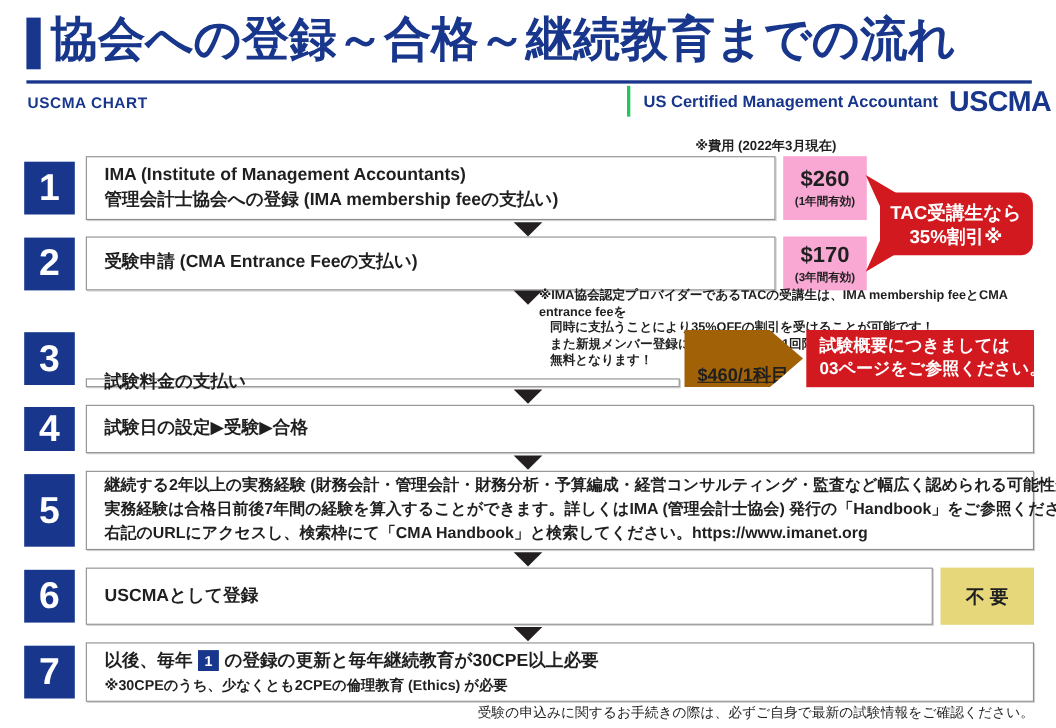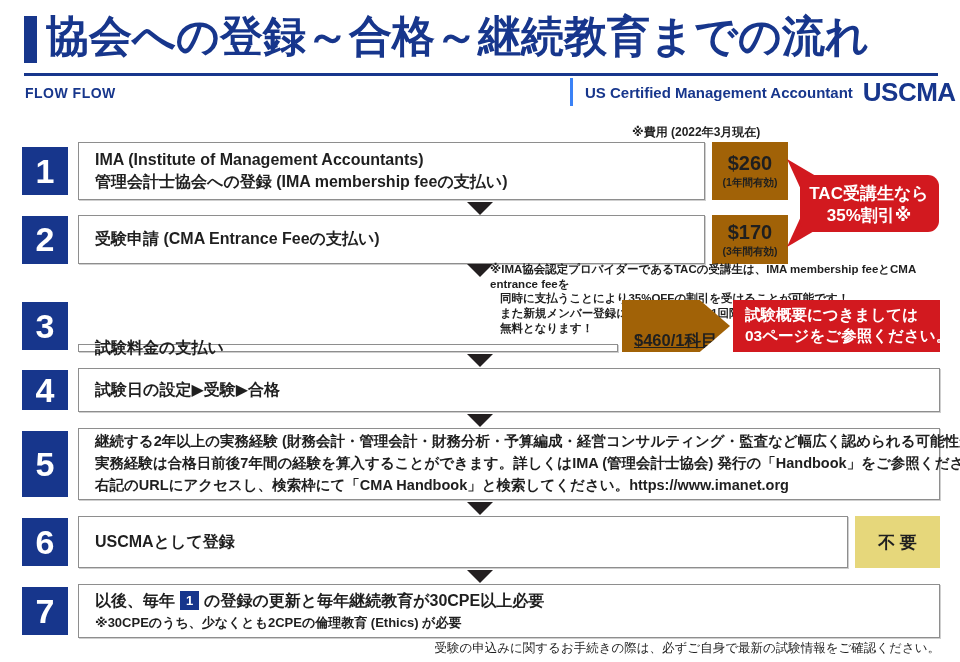--- a/index.html
+++ b/index.html
@@ -7,21 +7,21 @@
         font-family:"Liberation Sans","DejaVu Sans",sans-serif;color:#1f1f1f;}
   .abs{position:absolute;}
 
   
   .title-accent{left:24px;top:16px;width:13px;height:47px;background:#17368c;}
   .page-title{left:46px;top:13px;margin:0;font-size:43px;line-height:1.1;font-weight:900;
               color:#17368c;white-space:nowrap;letter-spacing:0px;}
   .header-rule{left:24px;top:73px;width:914px;height:3px;background:#17368c;}
   .flow-chart-label{left:25px;top:85px;font-size:14px;font-weight:bold;color:#17368c;letter-spacing:.5px;}
   .header-right{left:570px;top:78px;display:flex;align-items:center;height:28px;
-                border-left:3px solid #3b82f6;padding-left:12px;gap:10px;}
+                border-left:3px solid #22c55e;padding-left:12px;gap:10px;}
   .header-sub{font-size:15px;font-weight:bold;color:#17368c;white-space:nowrap;}
   .brand{font-size:26px;font-weight:bold;color:#17368c;letter-spacing:-.5px;}
 
   .fee-note{top:124px;left:632px;font-size:12px;font-weight:bold;white-space:nowrap;}
 
   
   .row{position:absolute;left:22px;display:flex;align-items:stretch;}
   .num{width:46px;height:48px;align-self:center;background:#17368c;color:#fff;
        display:flex;align-items:center;justify-content:center;font-size:34px;font-weight:bold;}
   .box{margin-left:10px;background:#fff;border:1px solid #8e8e8e;box-shadow:1px 1px 0 #cfcfcf;
@@ -35,21 +35,21 @@
   #row4{top:368px;height:44px;} #row4 .box{width:862px;} #row4 .num{height:40px;}
   #row5{top:428px;height:72px;} #row5 .box{width:862px;} #row5 .num{height:66px;}
   #row5 .t1{font-size:14.5px;line-height:1.5;}
   #row6{top:516px;height:52px;} #row6 .box{width:770px;}
   #row7{top:584px;height:54px;} #row7 .box{width:862px;}
   #row7 .t2{font-size:13px;font-weight:bold;margin-top:2px;}
   .l1wrap{display:flex;align-items:center;}
   .badge{display:inline-flex;width:19px;height:19px;background:#17368c;color:#fff;
          font-size:13px;font-weight:bold;align-items:center;justify-content:center;margin:0 5px;}
 
-  .price-box{margin-left:7px;width:76px;background:#a16207;display:flex;flex-direction:column;
+  .price-box{margin-left:7px;width:76px;background:#f9a8d4;display:flex;flex-direction:column;
              align-items:center;justify-content:center;}
   .price{font-size:20px;font-weight:bold;}
   .valid{font-size:10.5px;font-weight:bold;margin-top:1px;}
 
   .fee-arrow{margin-left:4px;width:108px;background:#a16207;box-sizing:border-box;
              clip-path:polygon(0 0,72% 0,100% 50%,72% 100%,0 100%);
              display:flex;align-items:flex-end;padding-left:12px;font-size:16.5px;font-weight:bold;white-space:nowrap;text-decoration:underline;}
   .exam-info{margin-left:3px;width:207px;background:#d2191f;color:#fff;box-sizing:border-box;
              display:flex;flex-direction:column;justify-content:center;padding-left:12px;
              font-size:15.5px;font-weight:bold;line-height:1.35;white-space:nowrap;}
@@ -72,21 +72,21 @@
   .footer-note{top:640px;right:20px;font-size:12.5px;font-weight:normal;white-space:nowrap;}
 </style>
 </head>
 <body>
 
 <div id="page">
 
   <div class="abs title-accent"></div>
   <h1 class="abs page-title">協会への登録～合格～継続教育までの流れ</h1>
   <div class="abs header-rule"></div>
-  <div class="abs flow-chart-label">FLOW FLOW</div>
+  <div class="abs flow-chart-label">USCMA CHART</div>
   <div class="abs header-right">
     <span class="header-sub">US Certified Management Accountant</span>
     <span class="brand">USCMA</span>
   </div>
 
   <div class="abs fee-note">※費用 (2022年3月現在)</div>
 
   <div class="row" id="row1">
     <div class="num">1</div>
     <div class="box">

